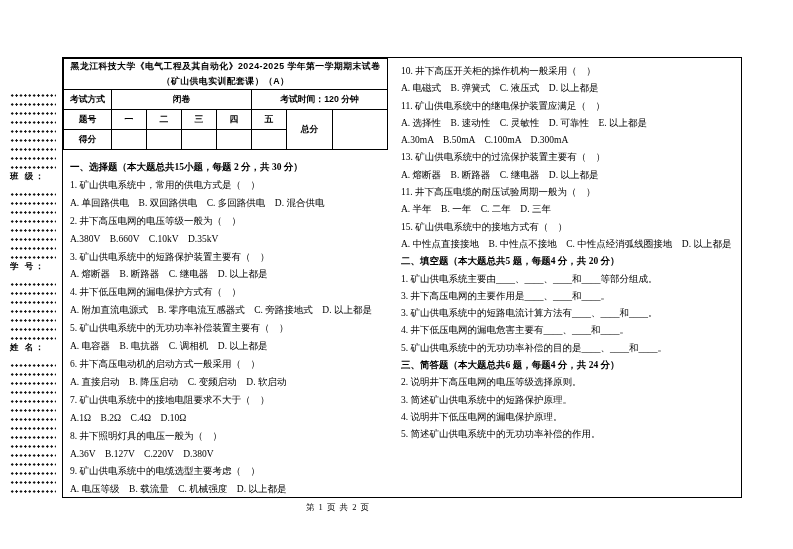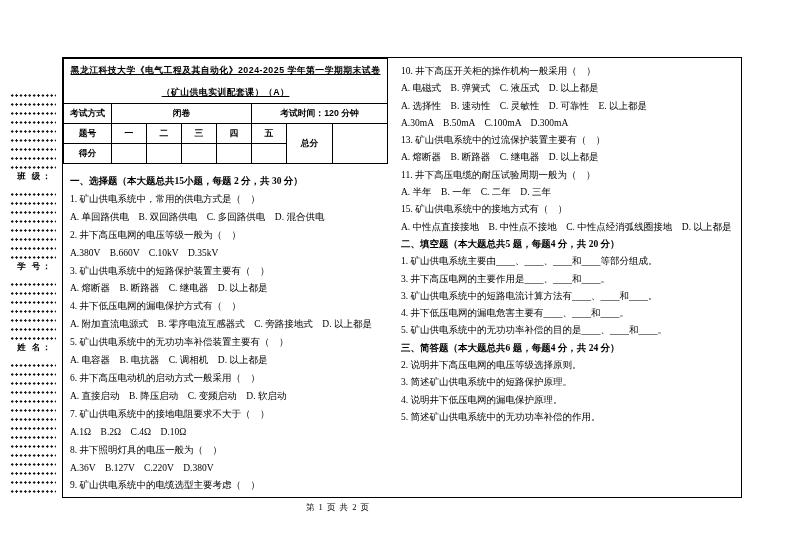--- a/index.html
+++ b/index.html
@@ -1,21 +1,21 @@
 <!DOCTYPE html>
 <html><head>
 <meta charset="utf-8">
 <style>
   html,body{margin:0;padding:0;}
   body{
     width:793px;height:549px;background:#ffffff;position:relative;
     font-family:"Liberation Serif", serif;color:#000;
   }
   
-  .seal-margin{position:absolute;left:10px;top:88px;width:50px;text-align:center;}
+  .seal-margin{position:absolute;left:10px;top:88px;width:50px;}
   .dot-block{
     width:46px;
     background-image:radial-gradient(circle,#141414 1.05px,transparent 1.35px);
     background-size:4.4px 9px;background-position:0 3px;
   }
   .seal-label{
     font-size:8.5px;font-weight:bold;letter-spacing:2px;
     line-height:12px;margin:1px 0 5px 0;white-space:nowrap;
   }
   
@@ -26,23 +26,22 @@
   .col-left{position:absolute;left:0;top:0;width:324px;}
   .col-right{position:absolute;left:338px;top:0;width:336px;padding-top:5px;box-sizing:border-box;}
   
   table.exam-table{border-collapse:collapse;width:324px;table-layout:fixed;}
   table.exam-table td{
     border:1px solid #000;font-weight:bold;text-align:center;
     font-size:8.8px;height:19px;padding:0;overflow:hidden;
     font-family:"Liberation Sans", sans-serif;
   }
   td.title-cell{
-    font-size:9.8px;line-height:22px;height:38px;padding:2px 6px;
+    font-size:9.8px;line-height:15px;height:38px;padding:2px 6px;
     letter-spacing:0.5px;
-    text-decoration:underline;
   }
   td.time-cell{text-align:left;padding-left:5px;font-size:8.3px;}
   
   .q-area{margin-top:9px;padding-left:7px;}
   .q-line{font-size:9.5px;line-height:17.9px;white-space:nowrap;}
   .col-right .q-line{line-height:17.3px;white-space:normal;padding-right:4px;}
   .section-heading{font-weight:bold;}
   
   .page-footer{
     position:absolute;left:0;top:502px;width:676px;text-align:center;
@@ -127,20 +126,21 @@
       <div class="q-line">8. 井下照明灯具的电压一般为（　）</div>
       <div class="q-line">A.36V　B.127V　C.220V　D.380V</div>
       <div class="q-line">9. 矿山供电系统中的电缆选型主要考虑（　）</div>
       <div class="q-line">A. 电压等级　B. 载流量　C. 机械强度　D. 以上都是</div>
     </div>
   </div>
 
   <div class="col-right">
     <div class="q-line">10. 井下高压开关柜的操作机构一般采用（　）</div>
     <div class="q-line">A. 电磁式　B. 弹簧式　C. 液压式　D. 以上都是</div>
+    <div class="q-line">11. 矿山供电系统中的继电保护装置应满足（　）</div>
     <div class="q-line">A. 选择性　B. 速动性　C. 灵敏性　D. 可靠性　E. 以上都是</div>
     <div class="q-line">A.30mA　B.50mA　C.100mA　D.300mA</div>
     <div class="q-line">13. 矿山供电系统中的过流保护装置主要有（　）</div>
     <div class="q-line">A. 熔断器　B. 断路器　C. 继电器　D. 以上都是</div>
     <div class="q-line">11. 井下高压电缆的耐压试验周期一般为（　）</div>
     <div class="q-line">A. 半年　B. 一年　C. 二年　D. 三年</div>
     <div class="q-line">15. 矿山供电系统中的接地方式有（　）</div>
     <div class="q-line">A. 中性点直接接地　B. 中性点不接地　C. 中性点经消弧线圈接地　D. 以上都是</div>
 
     <div class="q-line section-heading">二、填空题（本大题总共5 题，每题4 分，共 20 分）</div>

